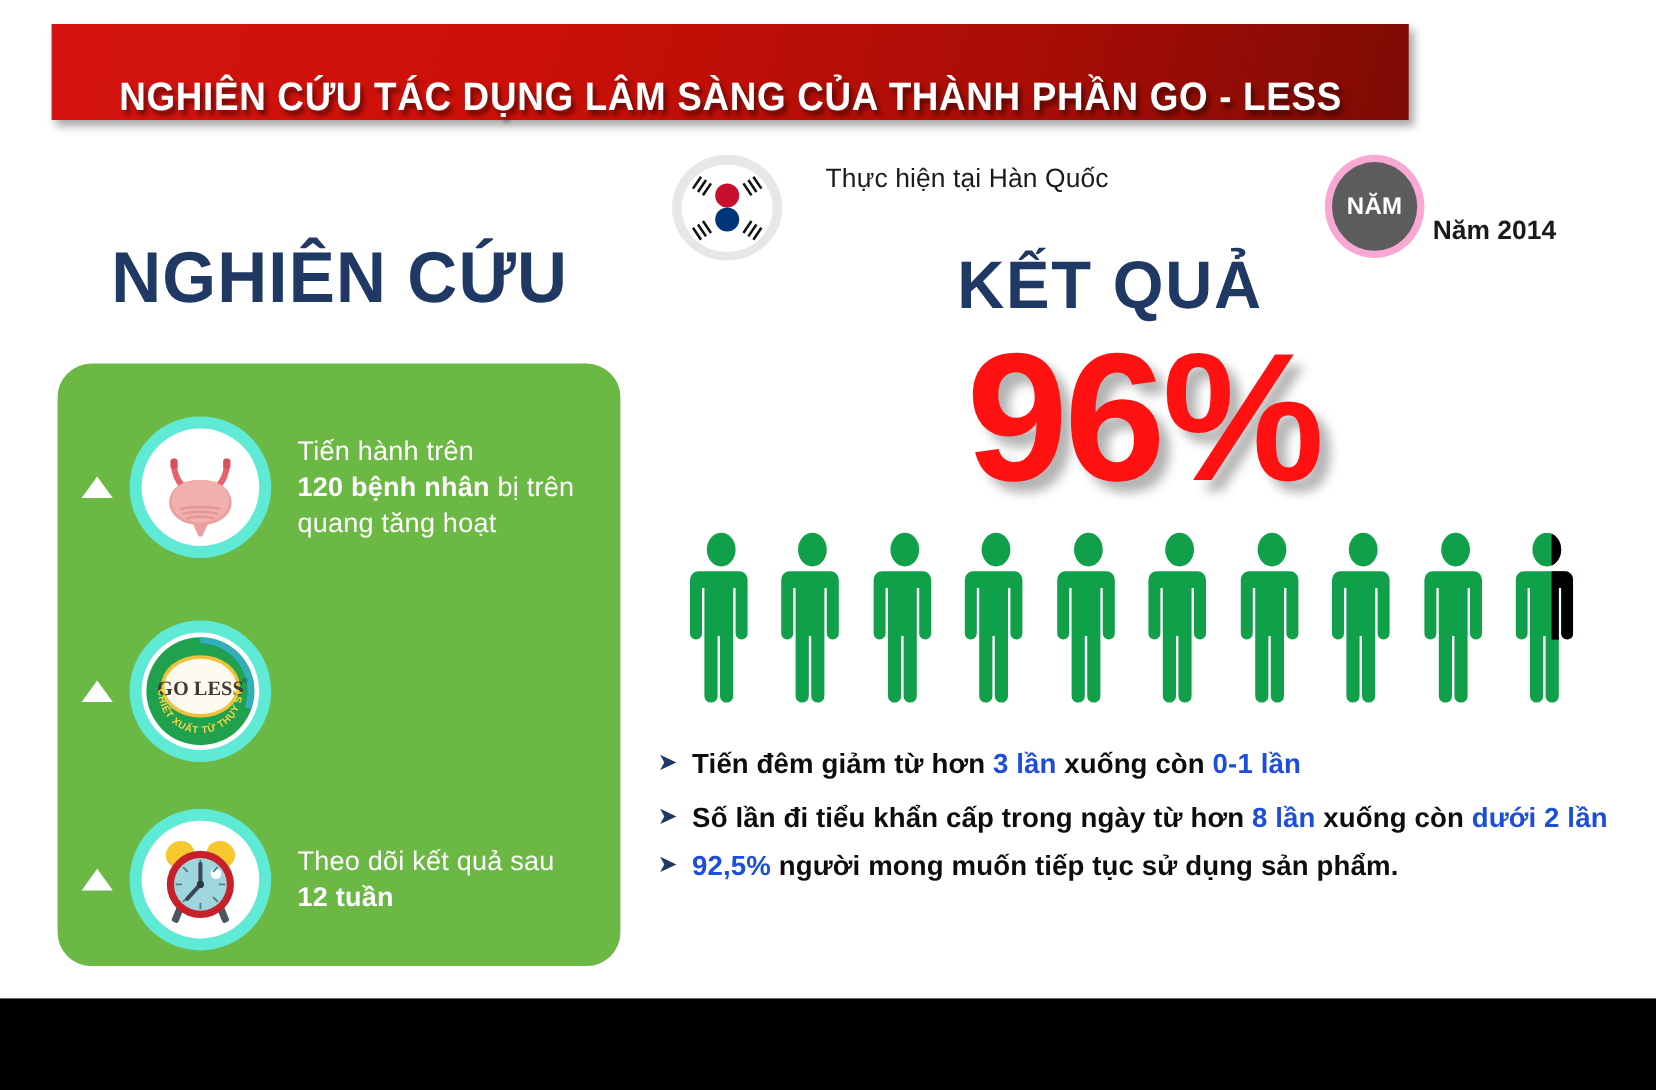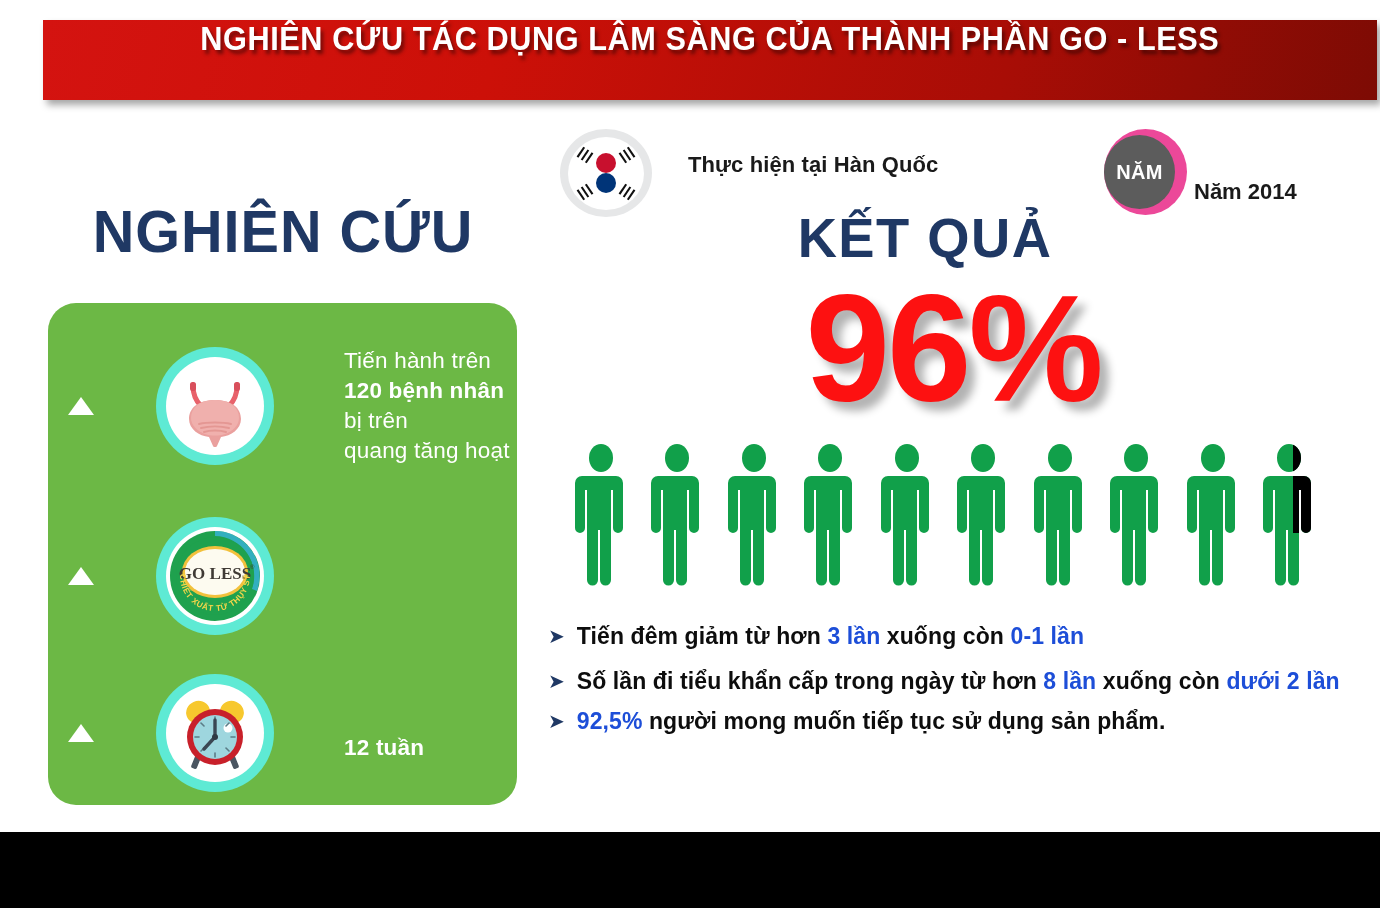--- a/index.html
+++ b/index.html
@@ -9,24 +9,24 @@
     background: #ffffff;
     font-family: "Liberation Sans", sans-serif;
     overflow: hidden;
     position: relative;
   }
 
   
   .banner {
     position: absolute;
     left: 43px; top: 20px;
-    width: 1334px; height: 80px;
+    width: 1131px; height: 80px;
     background: linear-gradient(105deg, #d41310 0%, #cc1008 34%, #a80d06 72%, #7d0b04 100%);
     box-shadow: 4px 5px 7px rgba(0,0,0,0.35);
-    display: flex; align-items: flex-start; justify-content: center;
+    display: flex; align-items: flex-end; justify-content: center;
   }
   .banner-title {
     color: #ffffff;
     font-size: 33px;
     font-weight: bold;
     letter-spacing: 0.6px;
     text-shadow: 3px 4px 4px rgba(0,0,0,0.45);
     white-space: nowrap;
     transform: scaleX(0.93);
   }
@@ -48,21 +48,21 @@
     position: absolute;
     left: 48px; top: 303px;
     width: 469px; height: 502px;
     background: #6cb845;
     border-radius: 28px;
   }
 
   .study-item {
     position: absolute;
     left: 0; width: 100%;
-    display: flex; align-items: center; gap: 48px;
+    display: flex; align-items: center;
   }
   .study-item.i0 { top: 28px; height: 150px; }
   .study-item.i1 { top: 198px; height: 150px; }
   .study-item.i2 { top: 355px; height: 150px; }
 
   .tri-marker {
     width: 0; height: 0;
     margin-left: 20px;
     border-left: 13px solid transparent;
     border-right: 13px solid transparent;
@@ -109,35 +109,35 @@
   .flag-inner {
     width: 76px; height: 73px;
     border-radius: 50%;
     background: #ffffff;
     position: relative;
     overflow: hidden;
   }
 
   .korea-label {
     position: absolute;
-    left: 688px; top: 152px;
+    left: 688px; top: 136px;
     color: #1a1a1a;
     font-size: 22px;
-    font-weight: bold;
+    font-weight: normal;
     letter-spacing: 0.1px;
     white-space: nowrap;
   }
 
   .year-circle {
     position: absolute;
     left: 1104px; top: 129px;
     width: 83px; height: 86px;
     border-radius: 50%;
-    background: #ec4899;
-    display: flex; align-items: center; justify-content: flex-start;
+    background: #f9a8d4;
+    display: flex; align-items: center; justify-content: center;
   }
   .year-inner {
     width: 71px; height: 74px;
     border-radius: 50%;
     background: #5c5c5c;
     display: flex; align-items: center; justify-content: center;
     color: #ffffff;
     font-size: 20px;
     font-weight: bold;
     letter-spacing: 0.3px;
@@ -309,21 +309,21 @@
             <line x1="30" y1="62" x2="33" y2="59"></line>
             <line x1="55" y1="37" x2="58" y2="34"></line>
           </g>
           <line x1="44" y1="48" x2="44" y2="31" stroke="#3b4753" stroke-width="3.4" stroke-linecap="round"></line>
           <line x1="44" y1="48" x2="33" y2="60" stroke="#3b4753" stroke-width="3.4" stroke-linecap="round"></line>
           <circle cx="44" cy="48" r="3" fill="#2f3943"></circle>
         </svg>
       </div>
     </div>
     <div class="study-text">
-      <br>
+      <span>Theo dõi kết quả sau</span><br>
       <b>12 tuần</b>
     </div>
   </div>
 </div>
 
 <div class="flag-circle">
   <div class="flag-inner">
     <svg width="76" height="73" viewBox="0 0 76 73">
       <path d="M38,26 a10,10 0 0 1 0,20 a10,10 0 0 0 0,-20" fill="#c8102e"></path>
       <path d="M38,26 a10,10 0 0 0 0,20 a10,10 0 0 1 0,-20" fill="#003478"></path>

